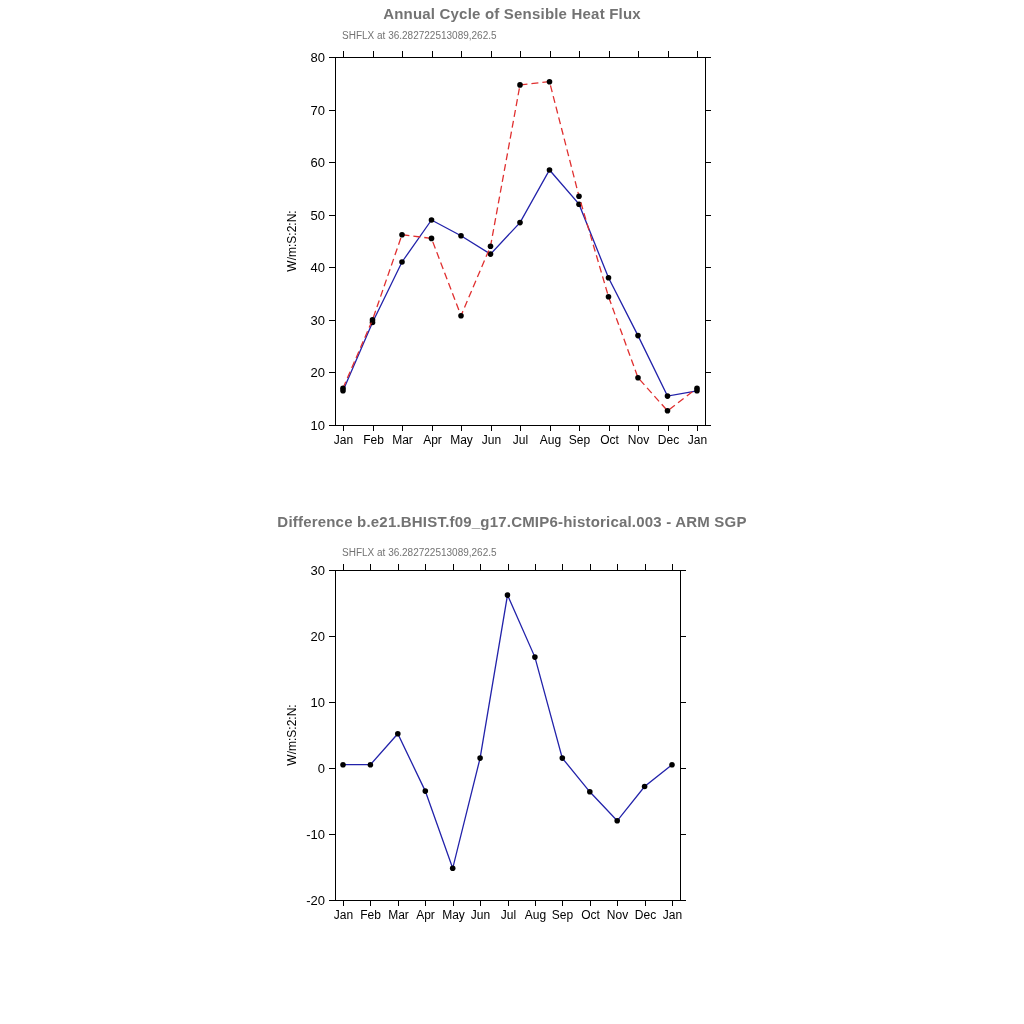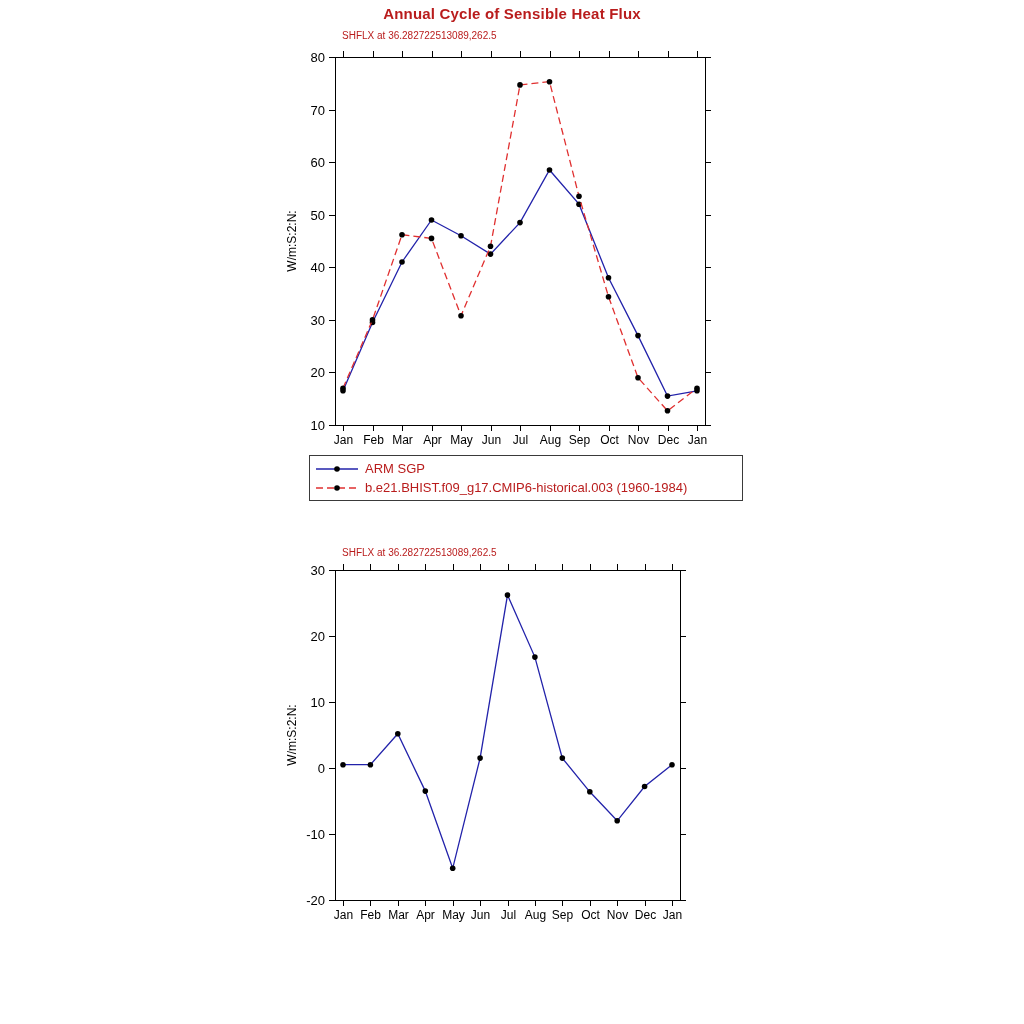--- a/index.html
+++ b/index.html
@@ -1,18 +1,18 @@
 <!DOCTYPE html>
 <html><head>
 <meta charset="utf-8">
 <style>
   html,body { margin:0; padding:0; background:#ffffff; }
   .canvas {
     position:relative; width:948px; height:1024px; background:#ffffff;
-    font-family:"Liberation Sans", sans-serif; color:#b91c1c;
+    font-family:"Liberation Sans", sans-serif; color:#737373;
     overflow:hidden;
   }
   .chart-title {
     position:absolute; left:0; width:1024px; text-align:center;
     font-weight:bold; font-size:15px; letter-spacing:0.2px;
   }
   #title1 { top:5px; }
   #title2 { top:513px; }
   .chart-subtitle {
     position:absolute; left:342px; font-size:10px;
@@ -136,37 +136,22 @@
         <circle cx="260.0" cy="44.9" r="2.8"></circle>
         <circle cx="289.5" cy="41.7" r="2.8"></circle>
         <circle cx="319.0" cy="156.3" r="2.8"></circle>
         <circle cx="348.5" cy="256.7" r="2.8"></circle>
         <circle cx="378.0" cy="337.7" r="2.8"></circle>
         <circle cx="407.5" cy="370.8" r="2.8"></circle>
         <circle cx="437.0" cy="348.2" r="2.8"></circle>
       </g>
     </svg>
 
-  <div class="legend">
-    <div class="legend-row">
-      <svg class="legend-sample" width="44" height="12">
-        <line x1="1" y1="6" x2="43" y2="6" stroke-width="1.3" stroke="#2222aa"></line>
-        <circle cx="22" cy="6" r="2.8" fill="#000000"></circle>
-      </svg>
-      <span>ARM SGP</span>
-    </div>
-    <div class="legend-row">
-      <svg class="legend-sample" width="44" height="12">
-        <line x1="1" y1="6" x2="43" y2="6" stroke-width="1.3" stroke="#e03030" stroke-dasharray="7,4"></line>
-        <circle cx="22" cy="6" r="2.8" fill="#000000"></circle>
-      </svg>
-      <span>b.e21.BHIST.f09_g17.CMIP6-historical.003 (1960-1984)</span>
-    </div>
-  </div>
-
+
+  <div class="chart-title" id="title2">Difference b.e21.BHIST.f09_g17.CMIP6-historical.003 - ARM SGP</div>
   <div class="chart-subtitle" id="subtitle2">SHFLX at 36.282722513089,262.5</div>
   <svg class="plot" id="chart2-svg" width="500" height="375" viewBox="0 0 500 375">
       <g stroke="#000000" stroke-width="1" fill="none">
         <rect x="75.5" y="12.5" width="345" height="330"></rect>
         <line x1="69" y1="342.5" x2="75" y2="342.5"></line>
         <line x1="420" y1="342.5" x2="426" y2="342.5"></line>
         <line x1="69" y1="276.5" x2="75" y2="276.5"></line>
         <line x1="420" y1="276.5" x2="426" y2="276.5"></line>
         <line x1="69" y1="210.5" x2="75" y2="210.5"></line>
         <line x1="420" y1="210.5" x2="426" y2="210.5"></line>

